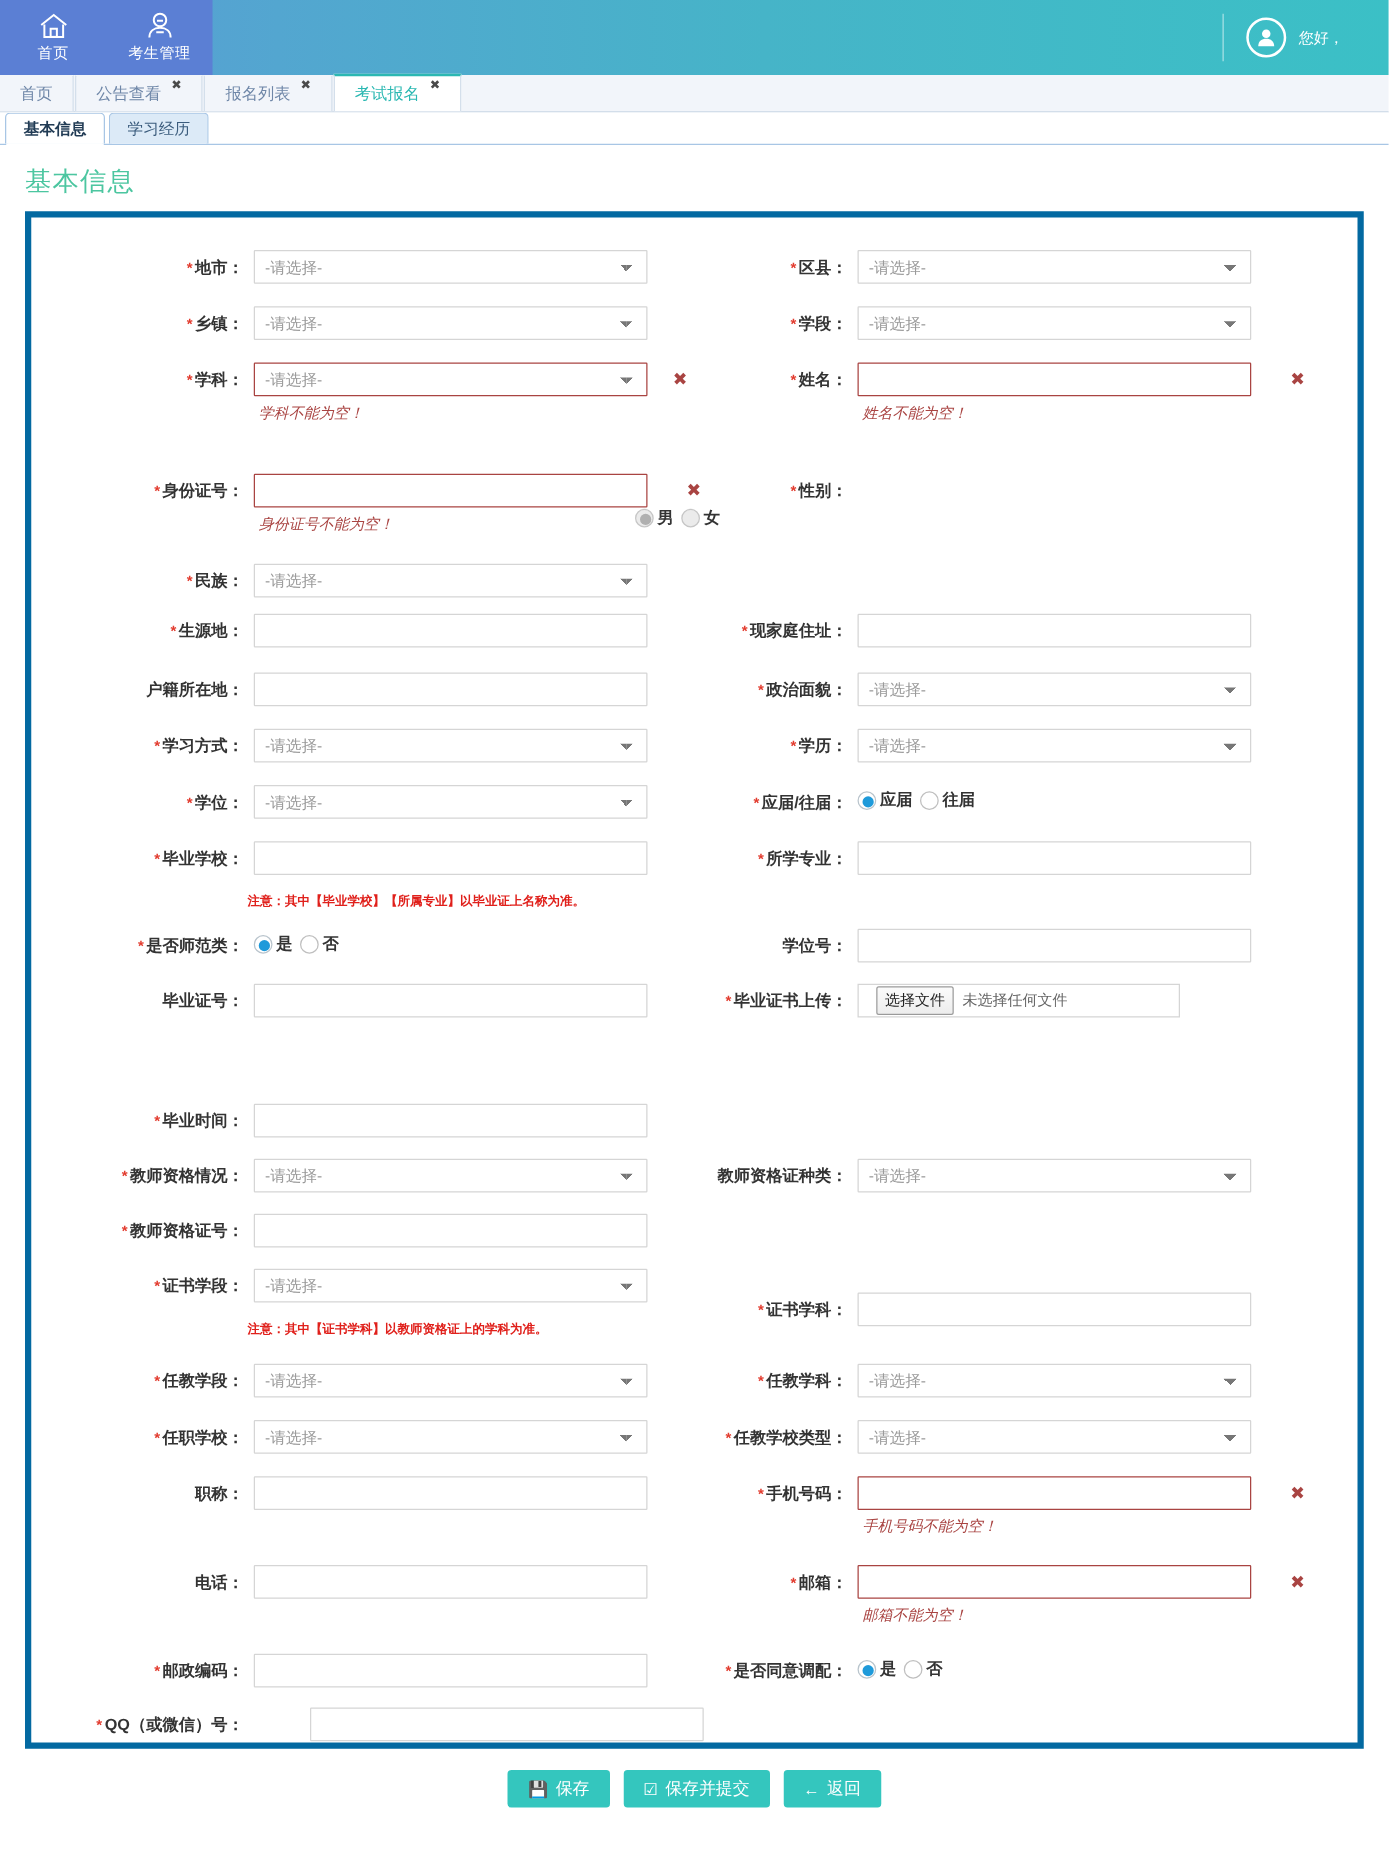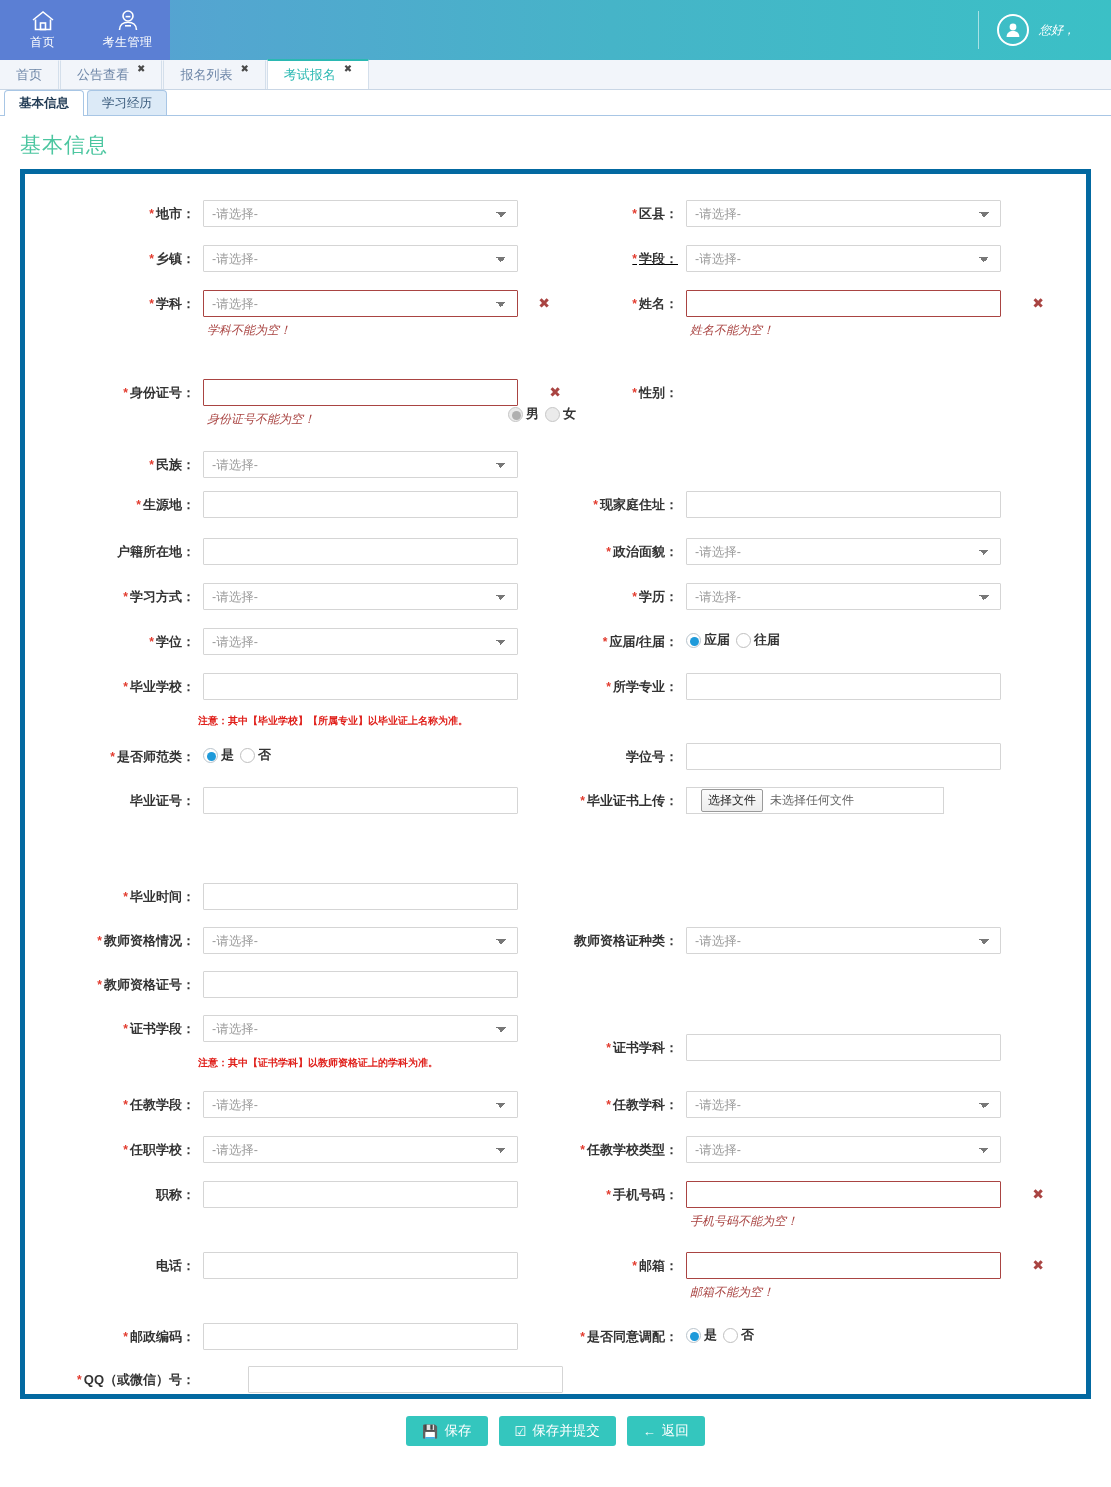--- a/index.html
+++ b/index.html
@@ -35,21 +35,21 @@
   .topbar-right {
     margin-left: auto; display: flex; align-items: center;
     padding-right: 36px; gap: 10px; height: 60px;
   }
   .divider-v { width: 1px; height: 38px; background: rgba(255,255,255,.55); margin-right: 8px; }
   .avatar-circle {
     width: 32px; height: 32px; border-radius: 50%;
     border: 2px solid #fff;
     display: flex; align-items: center; justify-content: center;
   }
-  .greet { color: #fff; font-size: 12px; font-style: italic; }
+  .greet { color: #fff; font-size: 12px; }
 
   
   .tabstrip {
     height: 30px;
     background: #f2f5fa;
     border-bottom: 1px solid #c9d6e5;
     display: flex; align-items: flex-end;
     padding-left: 0px;
     position: relative;
   }
@@ -354,21 +354,21 @@
         <select class="sel"><option>-请选择-</option></select>
       </div>
     </div>
 
     <div class="frow" style="left:0px; top:55px;">
       <div class="flabel"><span class="req">*</span><span>乡镇</span>：</div>
       <div class="fctl">
         <select class="sel"><option>-请选择-</option></select>
       </div>
     </div>
-    <div class="frow" style="left:483px; top:55px;text-decoration:underline;">
+    <div class="frow" style="left:483px; top:55px;">
       <div class="flabel"><span class="req">*</span><span>学段</span>：</div>
       <div class="fctl">
         <select class="sel"><option>-请选择-</option></select>
       </div>
     </div>
 
     <div class="frow err" style="left:0px; top:100px;">
       <div class="flabel"><span class="req">*</span><span>学科</span>：</div>
       <div class="fctl">
         <select class="sel"><option>-请选择-</option></select>

